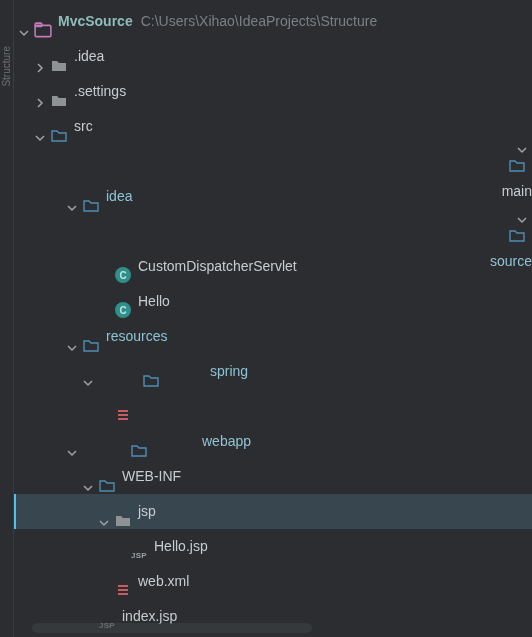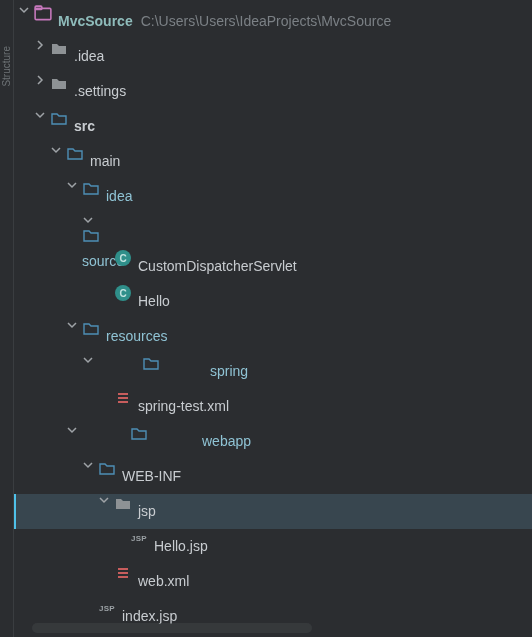--- a/index.html
+++ b/index.html
@@ -34,21 +34,21 @@
     margin-top: 40px;
     white-space: nowrap;
   }
   .tree {
     flex: 1;
     padding-top: 4px;
     position: relative;
   }
   .row {
     display: flex;
-    align-items: flex-start;
+    align-items: flex-end;
     height: 35px;
     line-height: 35px;
     white-space: nowrap;
     cursor: pointer;
   }
   .row.selected {
     background: #38464f;
     border-left: 2px solid #4fc1e9;
     padding-left: -2px;
   }
@@ -114,21 +114,21 @@
           <path d="M1 3 L5 7 L9 3" fill="none" stroke="#9fa3a7" stroke-width="1.5"></path>
         </svg>
     </span>
     <span class="icon">
       <svg viewBox="0 0 16 14">
           <rect x="1" y="3" width="14" height="10" rx="1" fill="none" stroke="#c678bc" stroke-width="1.4"></rect>
           <rect x="1" y="1" width="6" height="3" rx="1" fill="none" stroke="#c678bc" stroke-width="1.4"></rect>
         </svg>
     </span>
     <span class="label proj">MvcSource</span>
-    <span class="path">C:\Users\Users\IdeaProjects\MvcSource</span>
+    <span class="path">C:\Users\Xihao\IdeaProjects\Structure</span>
   </div>
 
   <div id="rows">
       <div class="row" style="padding-left: 20px;">
         <span class="chevron">
           <svg viewBox="0 0 10 10">
             <path d="M3 1 L7 5 L3 9" fill="none" stroke="#9fa3a7" stroke-width="1.5"></path>
           </svg>
         </span>
         <span class="icon folder-icon">
@@ -144,34 +144,34 @@
             <path d="M3 1 L7 5 L3 9" fill="none" stroke="#9fa3a7" stroke-width="1.5"></path>
           </svg>
         </span>
         <span class="icon folder-icon">
           <svg viewBox="0 0 16 14">
             <path d="M1 3 h5 l2 2 h7 v8 h-14 z" fill="#8e9295" stroke="none"></path>
           </svg>
         </span>
         <span class="label">.settings</span>
       </div>
-      <div class="row" style="padding-left: 20px; font-weight: bold;">
+      <div class="row" style="padding-left: 20px;">
         <span class="chevron">
           <svg viewBox="0 0 10 10">
             <path d="M1 3 L5 7 L9 3" fill="none" stroke="#9fa3a7" stroke-width="1.5"></path>
           </svg>
         </span>
         <span class="icon folder-icon">
           <svg viewBox="0 0 16 14">
             <path d="M1 3 h5 l2 2 h7 v8 h-14 z" fill="none" stroke="#4e8eb5" stroke-width="1.4"></path>
           </svg>
         </span>
         <span class="label">src</span>
       </div>
-      <div class="row" style="padding-left: 36px;">
+      <div class="row" style="padding-left: 36px; flex-direction: column;">
         <span class="chevron">
           <svg viewBox="0 0 10 10">
             <path d="M1 3 L5 7 L9 3" fill="none" stroke="#9fa3a7" stroke-width="1.5"></path>
           </svg>
         </span>
         <span class="icon folder-icon">
           <svg viewBox="0 0 16 14">
             <path d="M1 3 h5 l2 2 h7 v8 h-14 z" fill="none" stroke="#4e8eb5" stroke-width="1.4"></path>
           </svg>
         </span>
@@ -245,21 +245,20 @@
       </div>
       <div class="row" style="padding-left: 84px;">
         <span class="chevron"></span>
         <span class="icon">
           <span class="xml-lines">
             <span></span>
             <span></span>
             <span></span>
           </span>
         </span>
-        <span class="label">spring-test.xml</span>
       </div>
       <div class="row" style="padding-left: 52px; gap: 48px;">
         <span class="chevron">
           <svg viewBox="0 0 10 10">
             <path d="M1 3 L5 7 L9 3" fill="none" stroke="#9fa3a7" stroke-width="1.5"></path>
           </svg>
         </span>
         <span class="icon folder-icon">
           <svg viewBox="0 0 16 14">
             <path d="M1 3 h5 l2 2 h7 v8 h-14 z" fill="none" stroke="#4e8eb5" stroke-width="1.4"></path>

